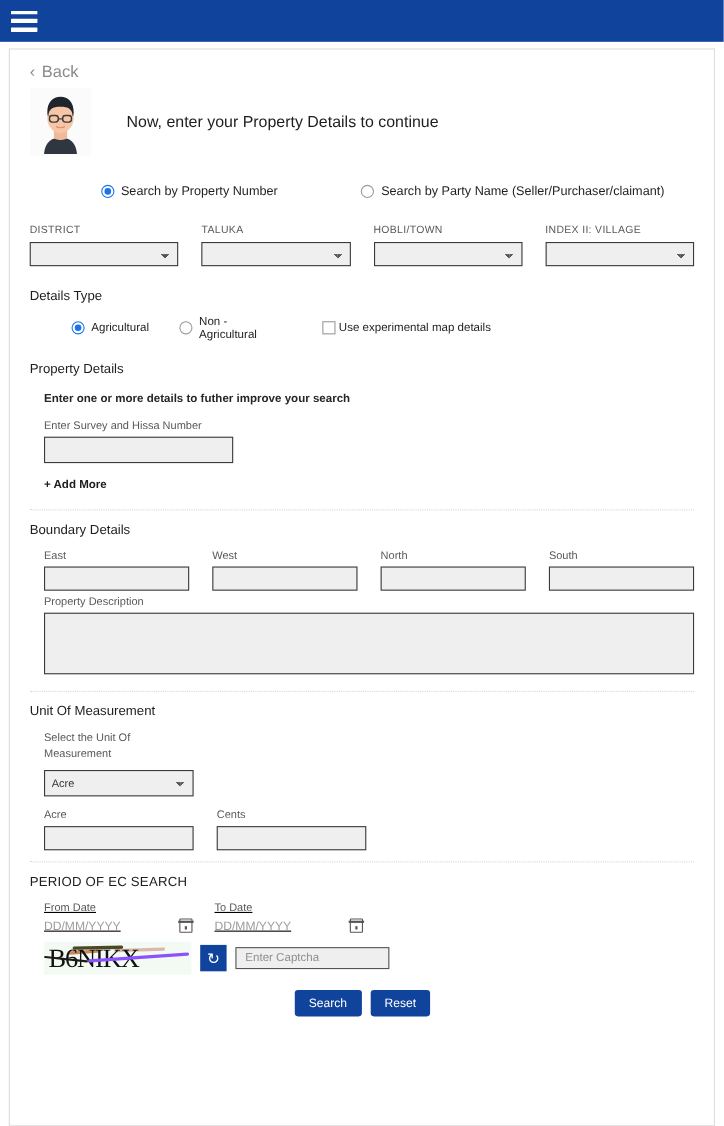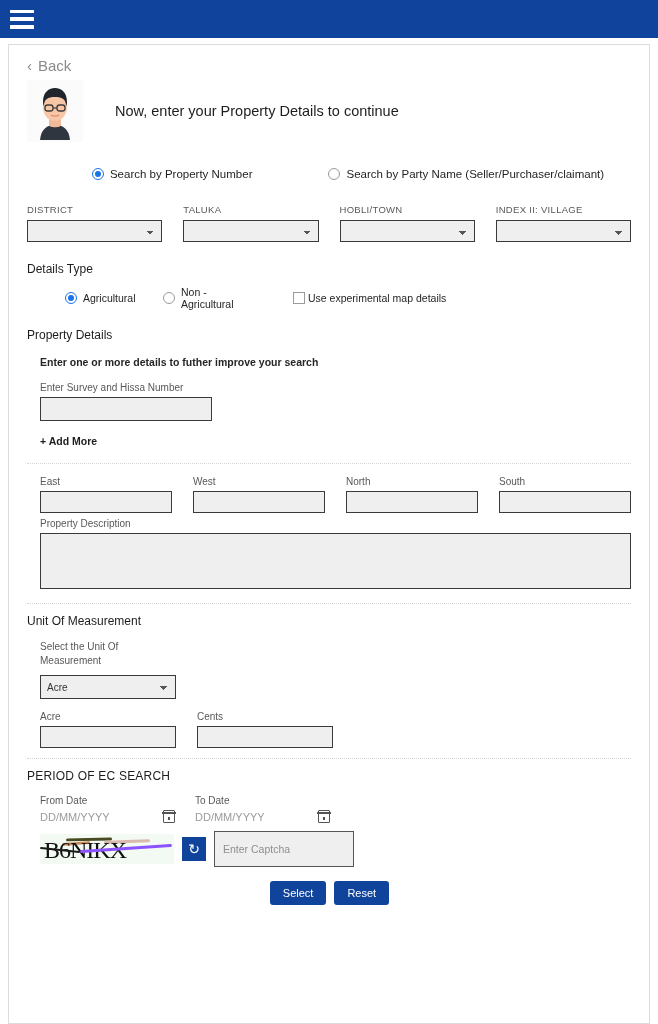--- a/index.html
+++ b/index.html
@@ -96,21 +96,21 @@
   .sec-title { font-size: 12px; color: #1d1d1d; }
   .sec-title.caps { letter-spacing: .2px; }
   .divider { border-top: 1px dotted #d6d6d6; margin: 10px 0 10px 0; }
   .indent { padding-left: 13px; }
 
   .hint { font-size: 10.5px; font-weight: bold; color: #262626; }
   .addmore { font-size: 10.5px; font-weight: bold; color: #1d1d1d; }
 
   
   .date-row { display:flex; }
-  .date-cell { width: 155px; }
+  .date-cell { width: 155px; text-decoration: underline; }
   .date-in {
     display:flex; align-items:center; justify-content:space-between;
     width: 135px;
   }
   .date-ph { font-size: 11px; color: #9b9b9b; }
   .cal {
     width: 12px; height: 13px; border: 1.6px solid #555; border-radius: 1px;
     position: relative;
   }
   .cal::before {
@@ -128,21 +128,21 @@
     font-family:"Liberation Serif", serif;
     font-size: 24px; letter-spacing: -1px; color:#111;
   }
   .cap-l { position:absolute; height:3px; border-radius:2px; }
   .cap-refresh {
     width: 24px; height: 24px; background:#10439b; color:#fff;
     display:flex; align-items:center; justify-content:center;
     font-size: 14px; cursor:pointer; border:none;
   }
   input.cap-in {
-    width: 140px; height: 36px; border:1.4px solid #555; background:#efefef;
+    width: 140px; height: 20px; border:1.4px solid #555; background:#efefef;
     font-family:"Liberation Sans", sans-serif; font-size:10.5px; padding:0 8px; outline:none;
   }
   input.cap-in::placeholder { color:#8f8f8f; }
 
   
   .btn-row { display:flex; justify-content:center; gap: 8px; margin-top: 14px; }
   .btn {
     background:#10439b; color:#fff; border:none;
     font-family:"Liberation Sans", sans-serif; font-size:11px;
     padding: 6px 13px; border-radius: 3px; cursor:pointer;
@@ -231,20 +231,21 @@
   <div class="sec-title" style="margin-top:18px">Property Details</div>
   <div class="indent">
     <div class="hint" style="margin-top:14px">Enter one or more details to futher improve your search</div>
     <div class="flabel" style="margin-top:14px">Enter Survey and Hissa Number</div>
     <input class="fld" style="width: 172px; height: 24px;" value="">
     <div class="addmore" style="margin-top:14px">+ Add More</div>
   </div>
 
   <div class="divider" style="margin-top:16px"></div>
 
+  <div class="sec-title">Boundary Details</div>
   <div class="indent">
     <div class="grid4" style="margin-top:12px">
       <div class="col4">
         <div class="flabel">East</div>
         <input class="fld" value="" style="">
       </div>
       <div class="col4">
         <div class="flabel">West</div>
         <input class="fld" value="" style="">
       </div>
@@ -311,19 +312,19 @@
         <div class="cap-l" style="left:40px;top:13px;width:92px;background:#8c52ff;transform:rotate(-4deg)"></div>
         <div class="cap-l" style="left:0px;top:15px;width:40px;height:2px;background:#1b1b1b;transform:rotate(6deg)"></div>
       </div>
       <button class="cap-refresh">
         <span>↻</span>
       </button>
       <input class="cap-in" placeholder="Enter Captcha" style="">
     </div>
 
     <div class="btn-row" style="margin-right:12px">
-      <button class="btn">Select</button>
+      <button class="btn">Search</button>
       <button class="btn">Reset</button>
     </div>
   </div>
 
 </div>
 </div>
 
 </body></html>

